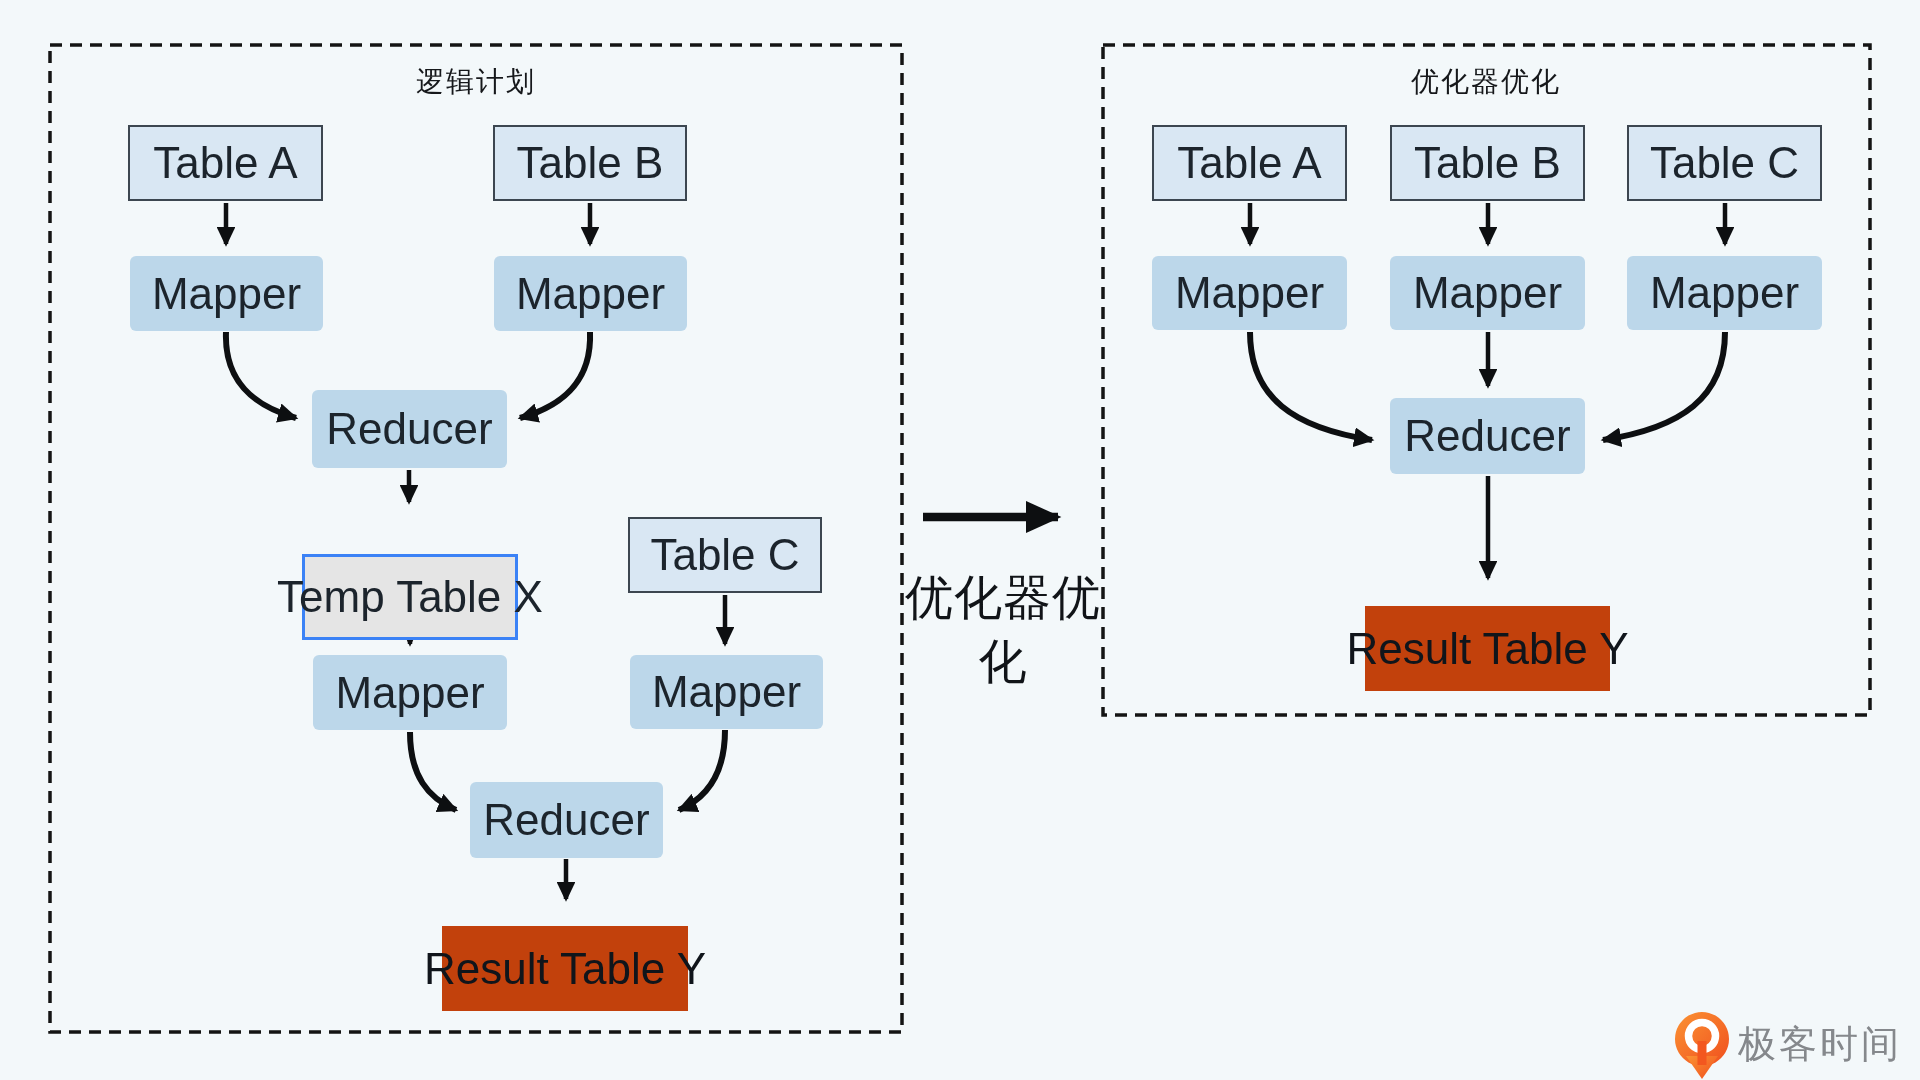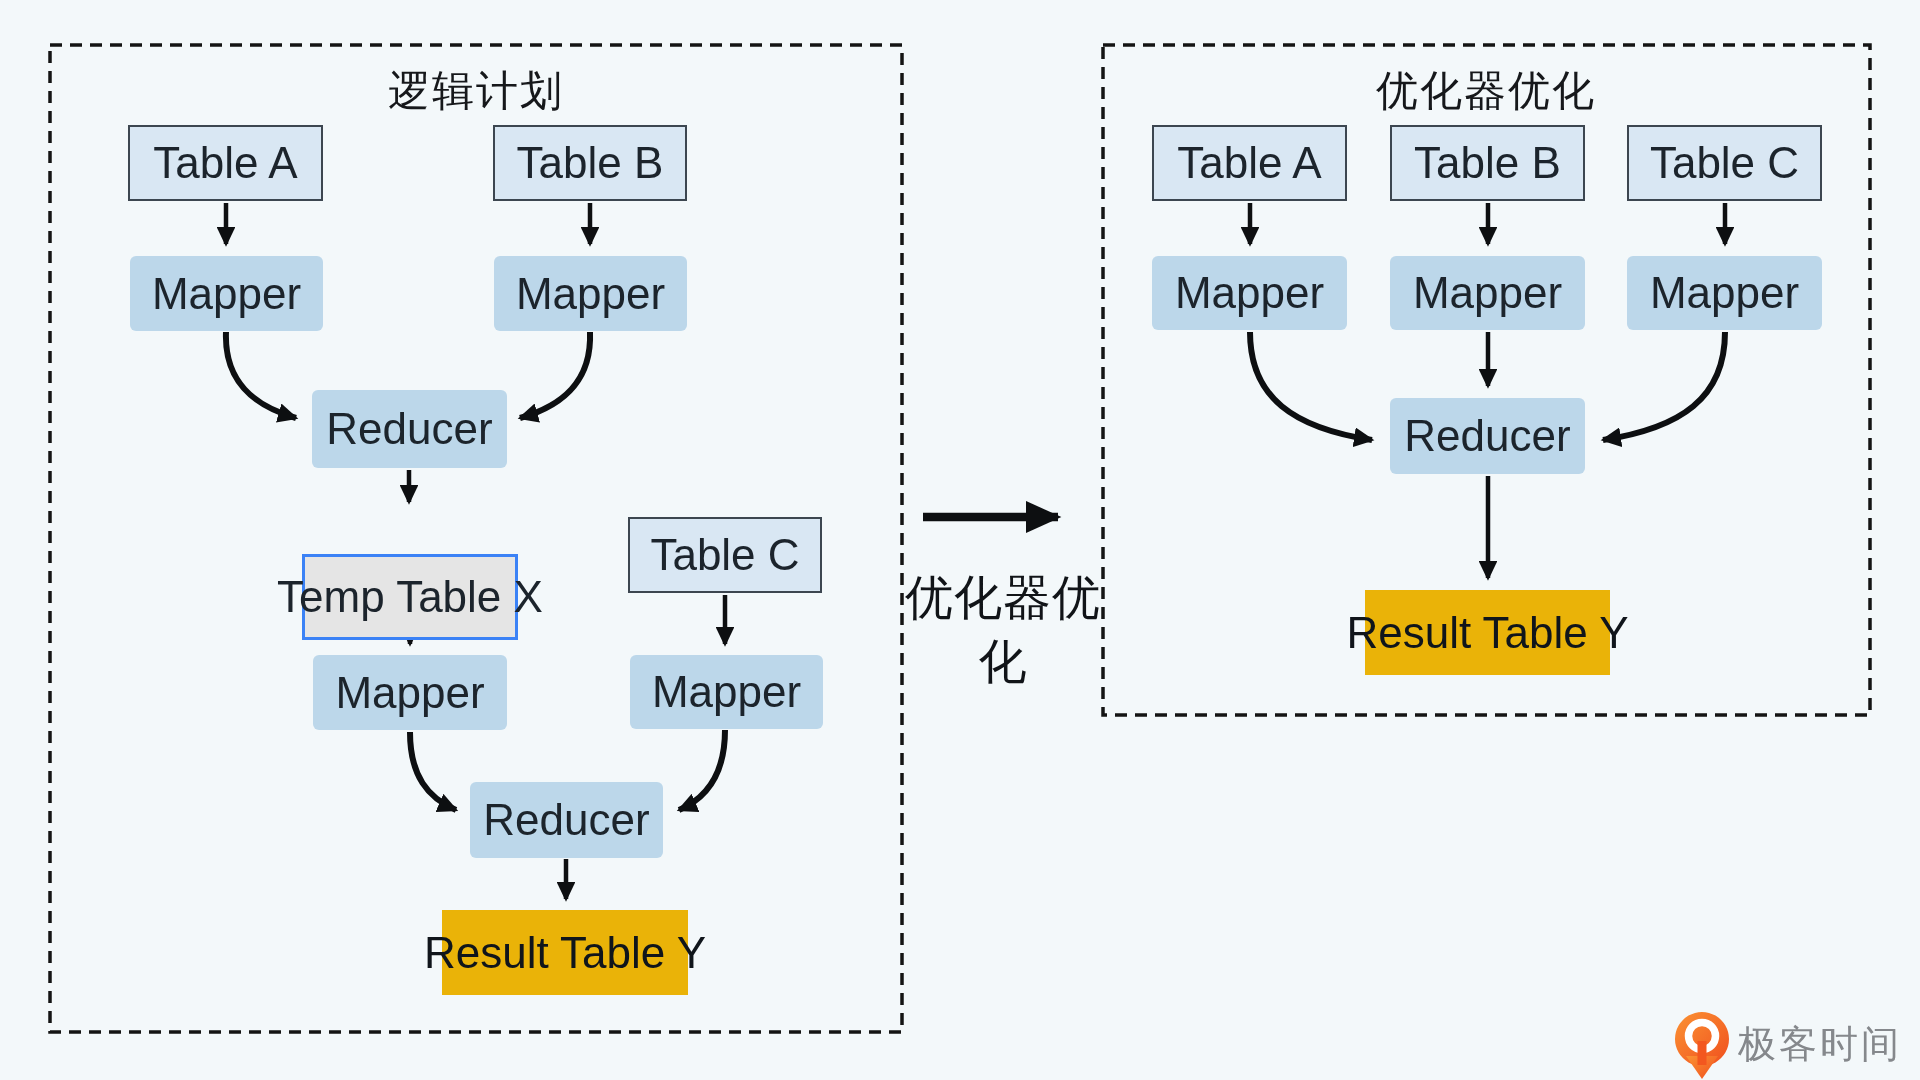--- a/index.html
+++ b/index.html
@@ -5,32 +5,32 @@
   html,body{margin:0;padding:0;}
   body{
     width:1920px;height:1080px;position:relative;overflow:hidden;
     background:#f3f8fa;
     font-family:"Liberation Sans","DejaVu Sans",sans-serif;
     color:#1c242c;
   }
   #stage{position:absolute;inset:0;width:1920px;height:1080px;}
   svg.layer{position:absolute;left:0;top:0;width:1920px;height:1080px;}
   .panel-title{
-    position:absolute;font-size:42px;font-weight:500;color:#16181b;
+    position:absolute;font-size:28px;font-weight:500;color:#16181b;
     text-align:center;letter-spacing:2px;
   }
   .node{
     position:absolute;display:flex;align-items:center;justify-content:center;
     font-size:44px;line-height:1;white-space:nowrap;color:#1c242c;
     box-sizing:border-box;
   }
   .node-table{background:#d9e7f3;border:2px solid #3c4650;}
   .node-process{background:#bcd7ea;border-radius:6px;}
   .node-temp{background:#e5e5e5;border:3px solid #3b82f6;margin-top:41px;}
-  .node-result{background:#eab308;color:#10151b;}
+  .node-result{background:#c2410c;color:#10151b;margin-top:16px;}
   .transform-label{
     position:absolute;left:903px;top:566px;width:200px;
     text-align:center;font-size:48px;color:#111418;letter-spacing:1px;
   }
   .logo-text{
     position:absolute;left:1738px;top:1024px;font-size:38px;font-weight:500;
     color:#85888c;letter-spacing:3px;line-height:40px;
   }
 </style>
 </head>

